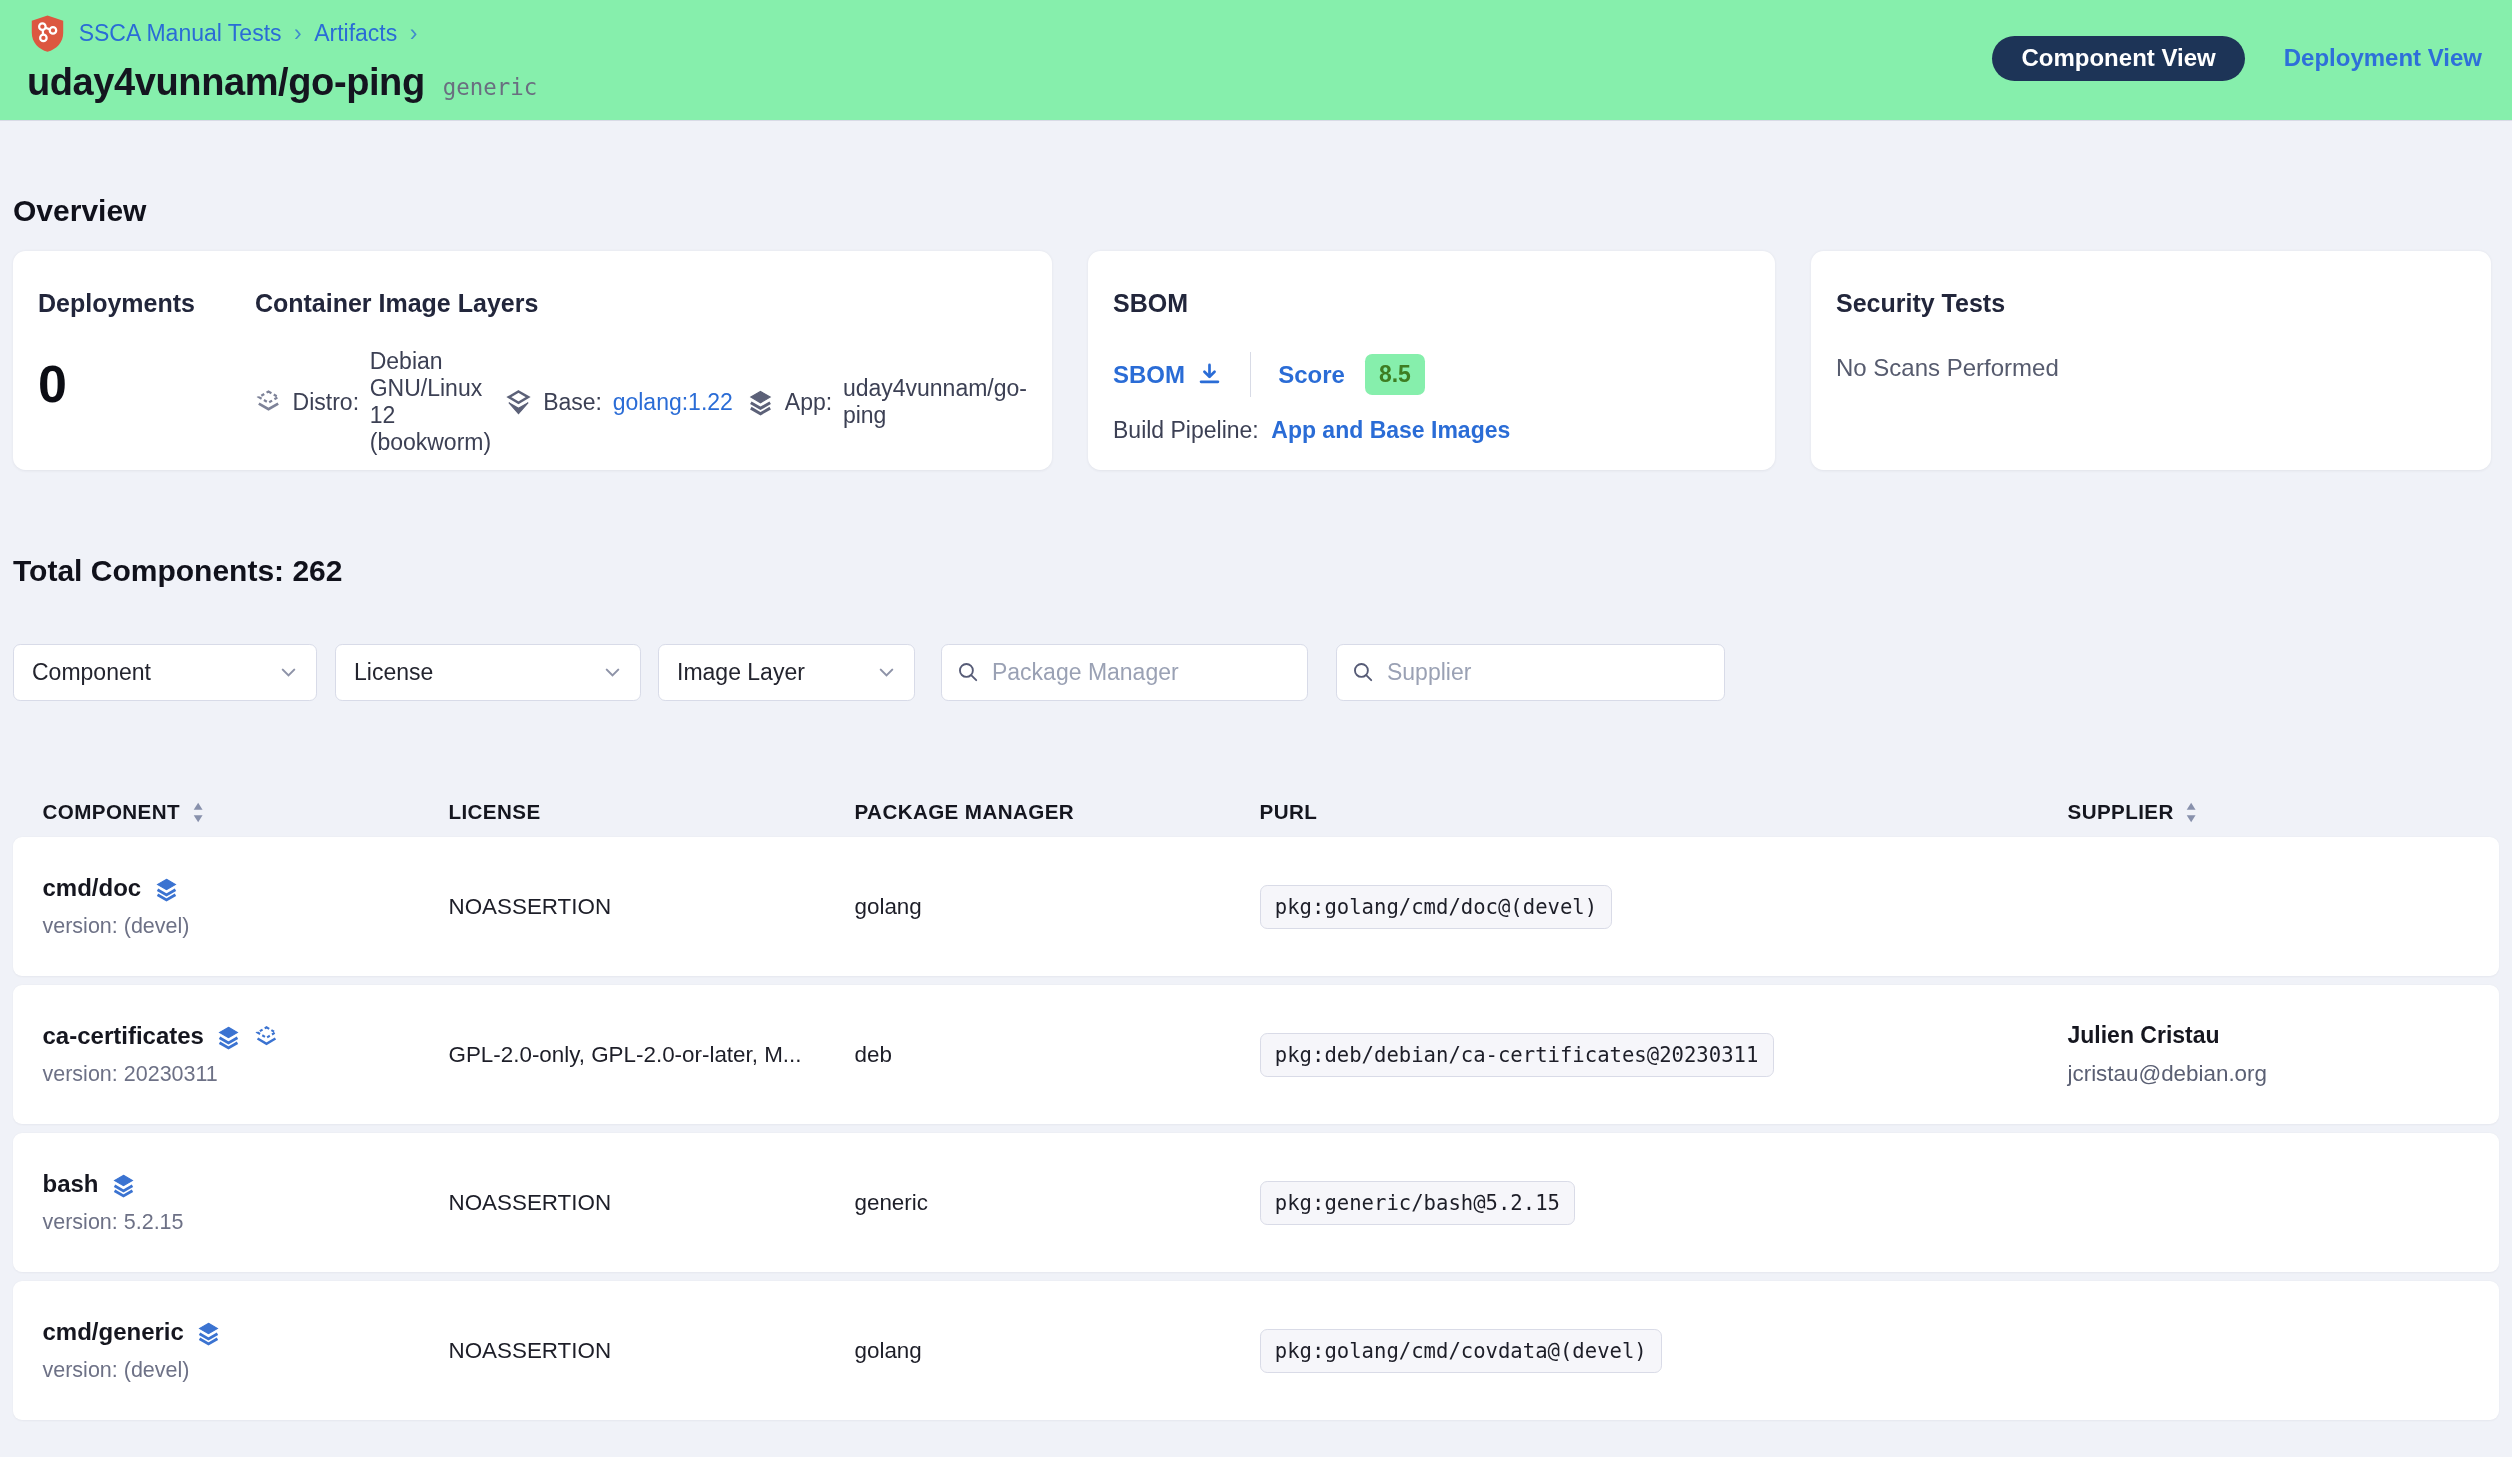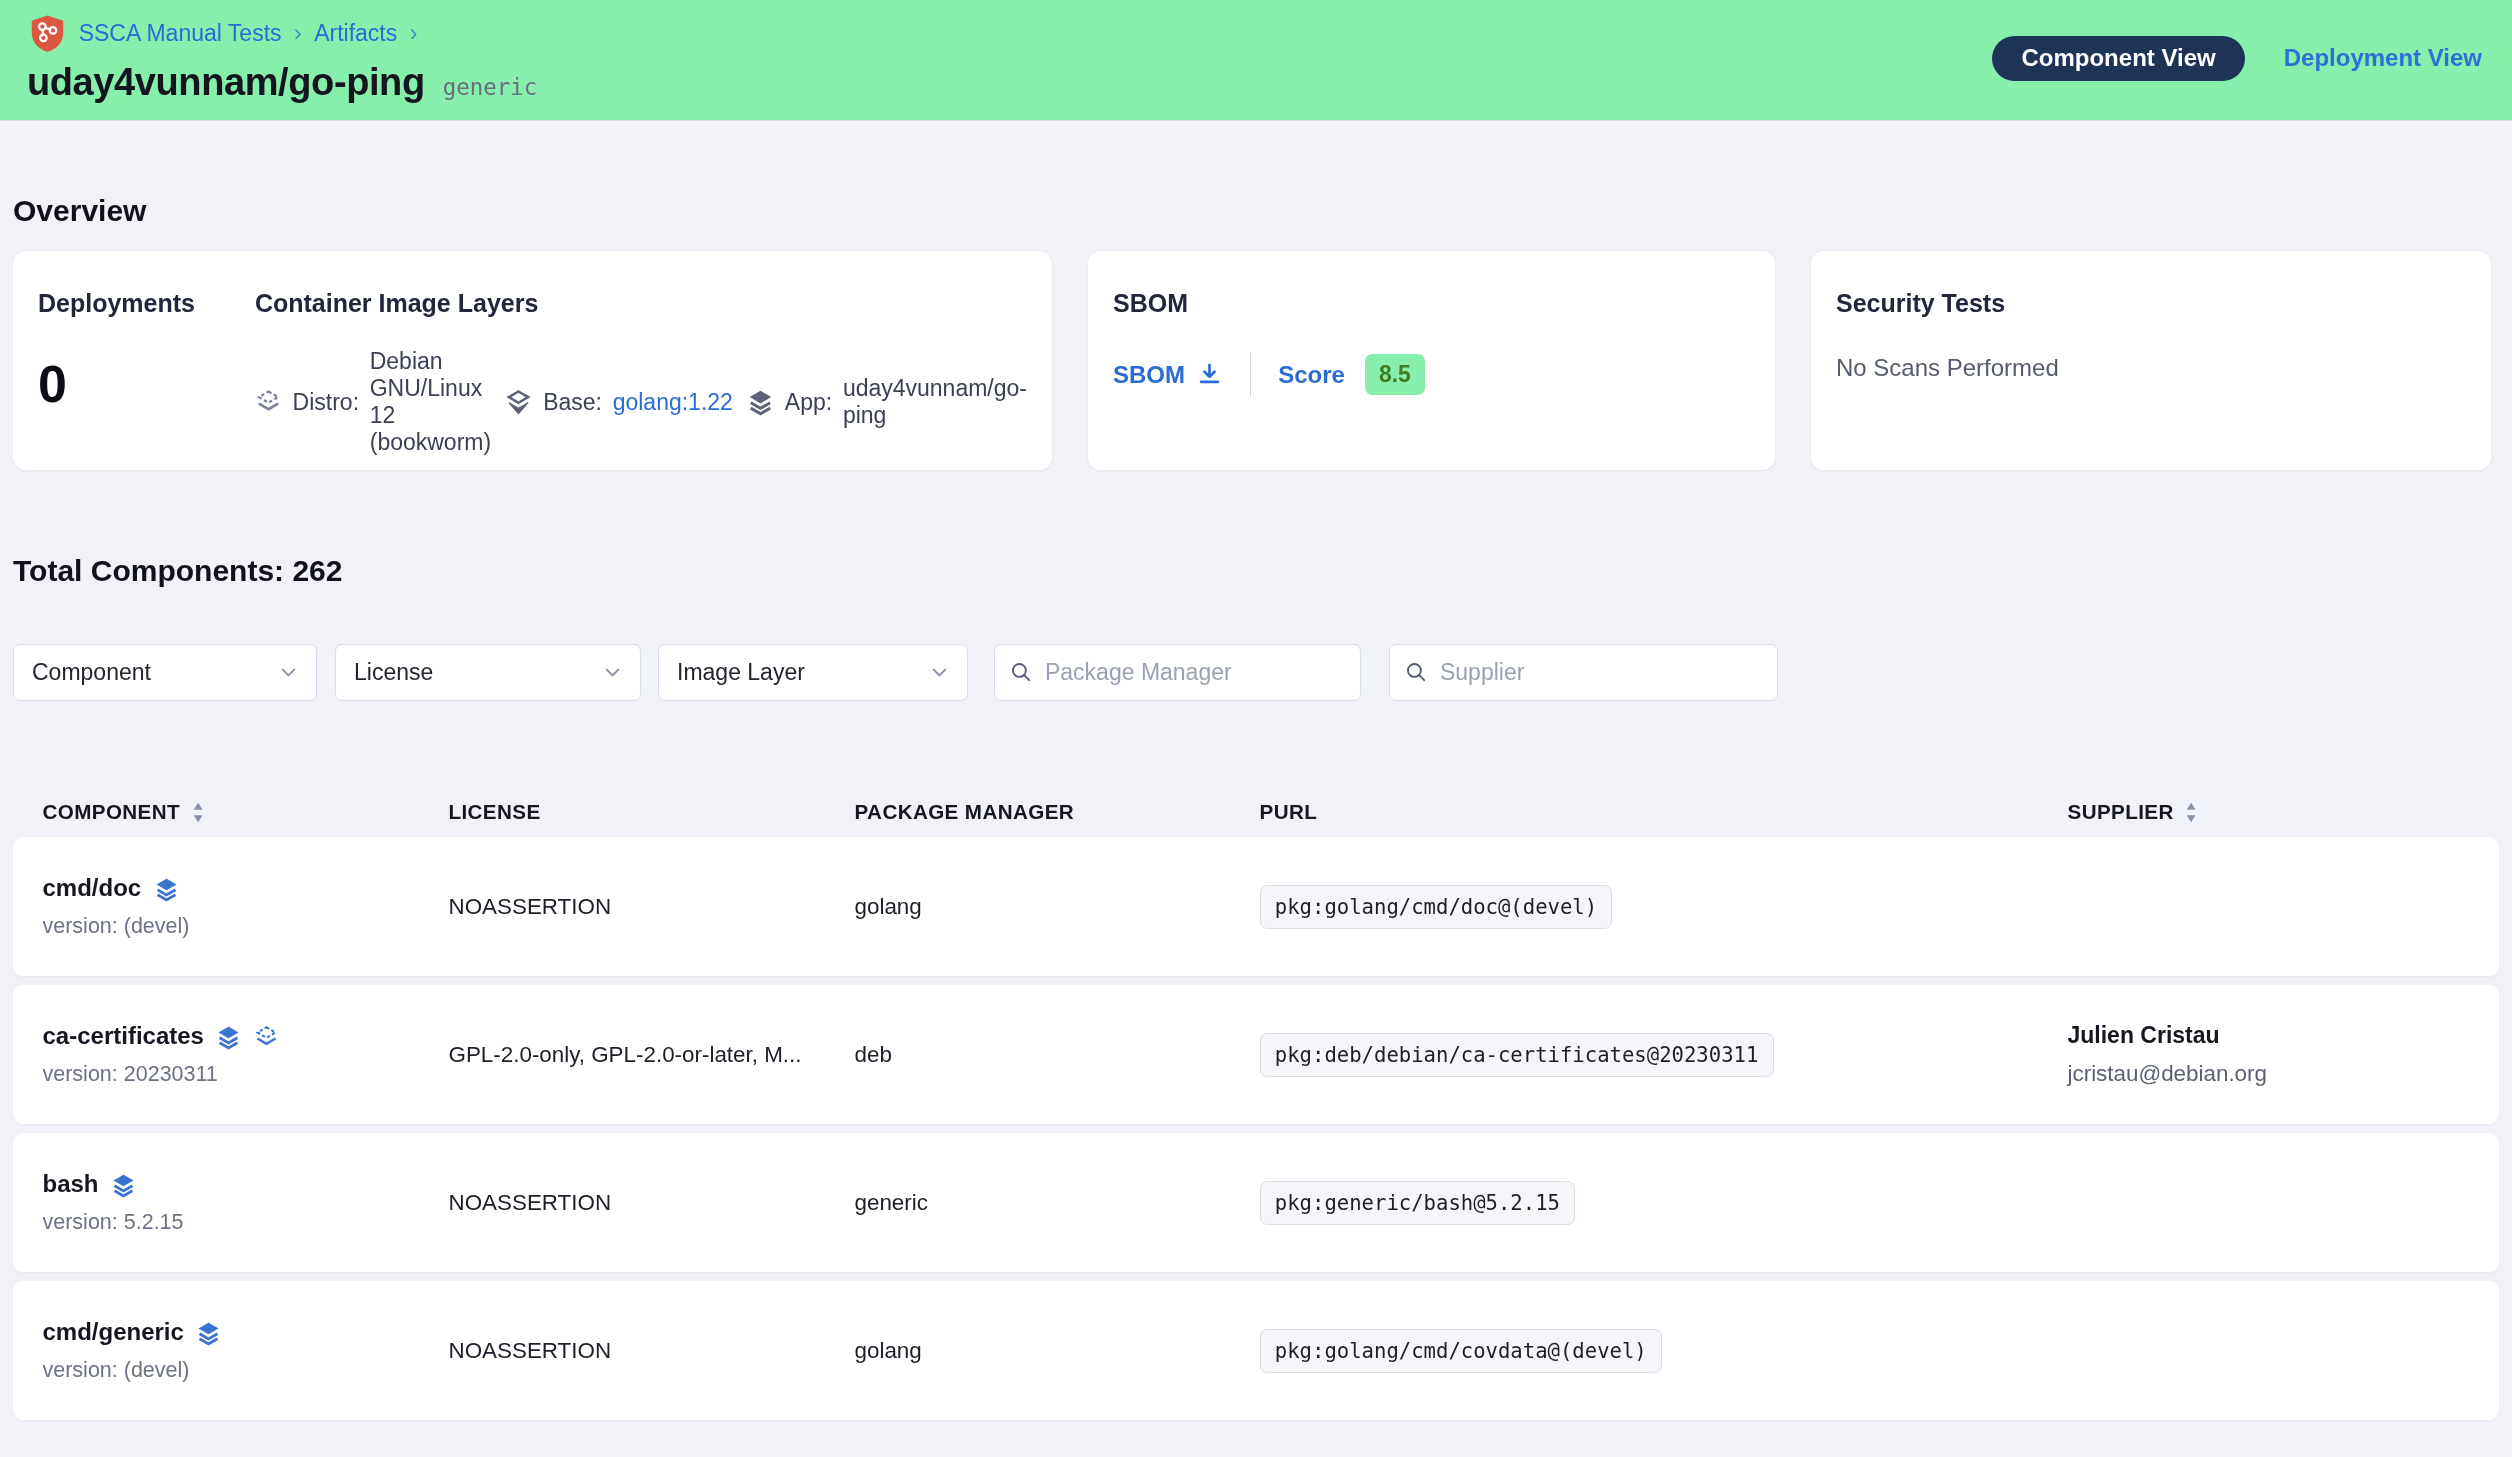--- a/index.html
+++ b/index.html
@@ -57,21 +57,21 @@
   .filters { display:flex; margin-top:56px; }
   .fbox { background:#fff; border:1.8px solid #d8dbe8; border-radius:7.2px; height:57px; display:flex; align-items:center; }
   .dropdown { justify-content:space-between; padding:0 16px 0 18px; cursor:pointer; }
   .dd-label { font-size:23px; color:#23242e; }
   .chev { width:23px; height:23px; }
   .searchbox { padding:0 14.3px; gap:10.7px; }
   .searchbox input { border:none; outline:none; font-size:23px; color:#23242e; font-family:inherit; flex:1; min-width:0; background:transparent; }
   .searchbox input::placeholder { color:#9aa1b4; }
   .sicon { width:25px; height:25px; flex:0 0 auto; }
   .w-comp{width:304px;margin-right:18px;} .w-lic{width:306px;margin-right:17px;}
-  .w-img{width:310px;margin-right:26px;} .w-pm{width:367px;margin-right:28px;} .w-sup{width:389px;}
+  .w-img{width:257px;margin-right:26px;} .w-pm{width:367px;margin-right:28px;} .w-sup{width:389px;}
 
   
   .grid5 { display:grid; grid-template-columns:406px 406px 405px 808px 1fr; padding:0 29.5px; }
   .thead { margin-top:86px; height:50px; align-items:center; }
   .th { display:flex; align-items:center; gap:10.7px; font-size:20.6px; font-weight:700; color:#15161f; letter-spacing:0.4px; }
   .sort-ico { width:14.3px; height:23px; cursor:pointer; }
   .trow { background:#fff; border-radius:9px; box-shadow:0 0.9px 1.8px rgba(40,41,61,.05); height:139px; margin-bottom:9px; align-items:center; }
   .trow:first-of-type { margin-top:9px; }
   .cell-comp { display:flex; flex-direction:column; gap:12.5px; }
   .comp-line { display:flex; align-items:flex-end; gap:12.5px; }
@@ -183,20 +183,24 @@
             <svg class="dl-ico" viewBox="0 0 24 24" fill="none" stroke="#2a6cd6" stroke-width="2.4" stroke-linecap="round" stroke-linejoin="round">
               <path d="M12 3.5v10"></path>
                 <path d="M7.5 9.5l4.5 4.5 4.5-4.5"></path>
                 <path d="M4.5 18.5h15"></path>
             </svg>
           </a>
           <div class="vdiv"></div>
           <span class="score-lbl">Score</span>
           <span class="score-badge">8.5</span>
         </div>
+        <div class="bp-row">
+          <span>Build Pipeline:</span>
+          <a class="bp-link">App and Base Images</a>
+        </div>
       </section>
 
       <section class="card card-sec">
         <h3>Security Tests</h3>
         <div class="no-scans">No Scans Performed</div>
       </section>
     </div>
 
     <h2 class="h2 total-h">Total Components: 262</h2>
 

